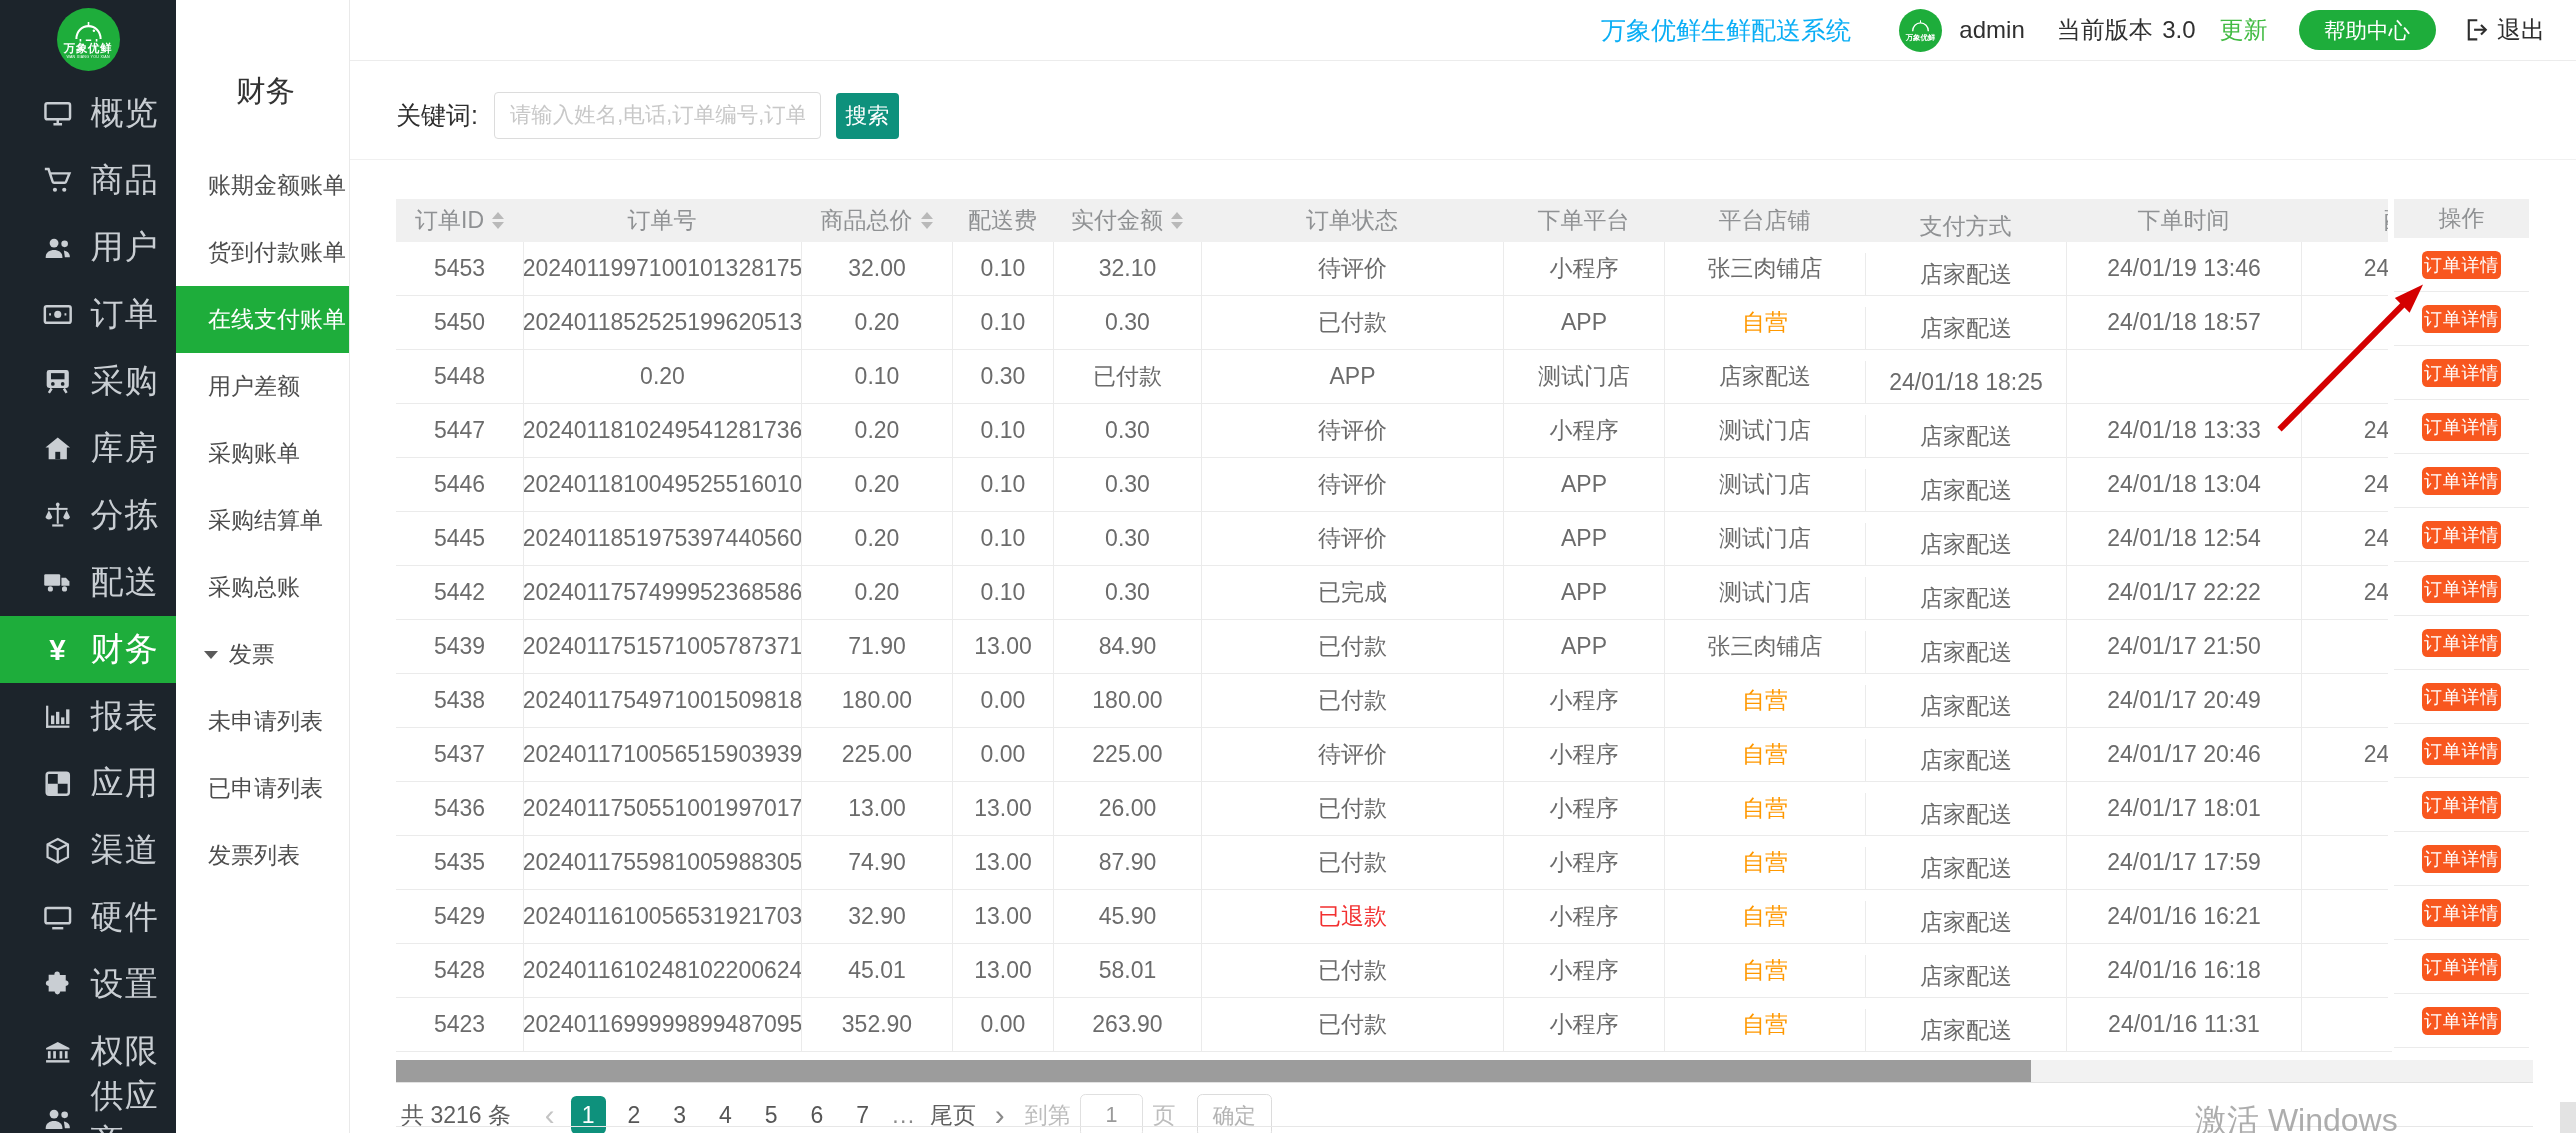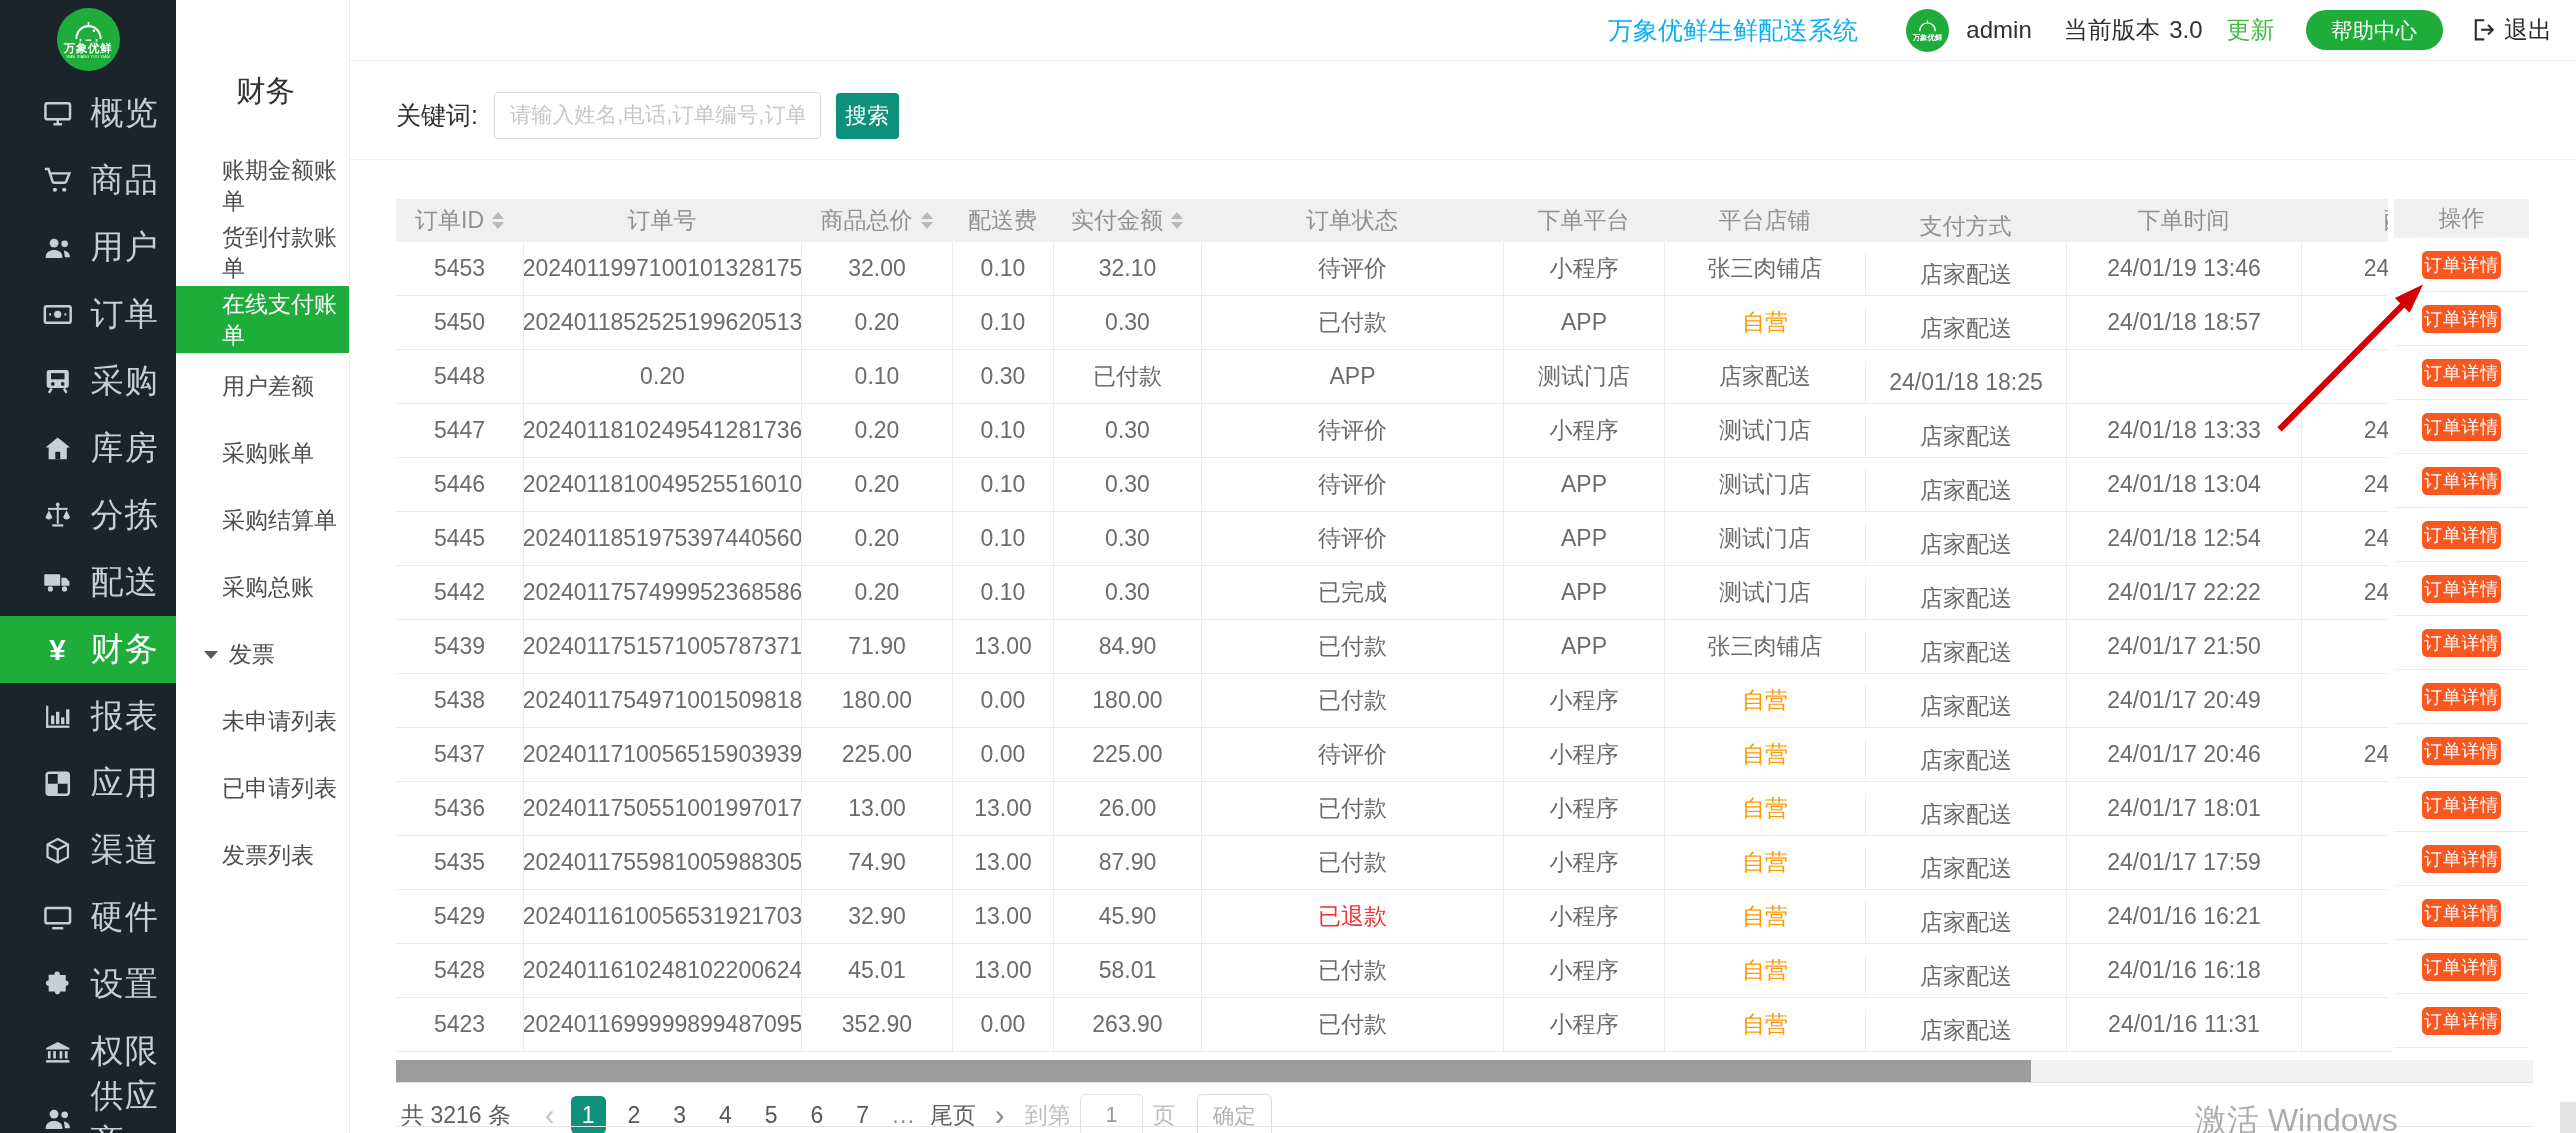--- a/index.html
+++ b/index.html
@@ -22,30 +22,30 @@
   .side-item{height:67px;display:flex;align-items:center;padding-left:42px;color:#c9ced3;cursor:pointer;}
   .side-item.active{background:var(--green);color:#fff;}
   .side-ic{width:31px;height:31px;flex:none;display:flex;align-items:center;justify-content:center;margin-right:17.4px;}
   .side-ic svg{width:29.5px;height:29.5px;}
   .side-ic .yuan{font-size:29.5px;font-weight:bold;line-height:1;}
   .side-label{font-size:33px;letter-spacing:1.3px;}
 
   
   .submenu{width:174px;background:#fff;border-right:0.7px solid #e9e9e9;flex:none;padding-top:72px;}
   .submenu-title{font-size:29.5px;color:#333;padding-left:60px;margin-bottom:40px;}
-  .sub-item{height:67px;display:flex;align-items:center;padding-left:46px;font-size:23px;color:#4d4d4d;cursor:pointer;}
+  .sub-item{height:67px;display:flex;align-items:center;padding-left:32px;font-size:23px;color:#4d4d4d;cursor:pointer;}
   .sub-item.active{background:var(--green);color:#fff;}
   .sub-item .caret{width:0;height:0;border-left:7.4px solid transparent;border-right:7.4px solid transparent;
                    border-top:8.7px solid #5a5a5a;margin-right:10.7px;}
   .sub-item.group{padding-left:28px;}
 
   
   .main{flex:1;display:flex;flex-direction:column;min-width:0;}
   .topbar{height:61px;background:#fff;border-bottom:0.7px solid #ececec;display:flex;align-items:center;
-          justify-content:flex-end;padding-right:24px;flex:none;}
+          justify-content:flex-end;padding-right:31px;flex:none;}
   .sys-link{font-size:25px;color:var(--link);margin-right:48px;cursor:pointer;text-decoration:none;}
   .avatar{width:43px;height:43px;border-radius:50%;background:var(--green);margin-right:17.4px;
           display:flex;flex-direction:column;align-items:center;justify-content:center;}
   .avatar svg{width:23px;height:14.8px;}
   .avatar span{color:#fff;font-size:7.4px;font-weight:bold;line-height:1;}
   .admin{font-size:24px;color:#303030;margin-right:32px;}
   .version{font-size:24px;color:#303030;margin-right:24px;}
   .version b{font-weight:normal;margin-left:9.4px;}
   .update{font-size:24px;color:#42bb43;margin-right:31px;cursor:pointer;}
   .help-pill{height:40px;padding:0 25.5px;border-radius:23px;background:var(--green);color:#fff;

